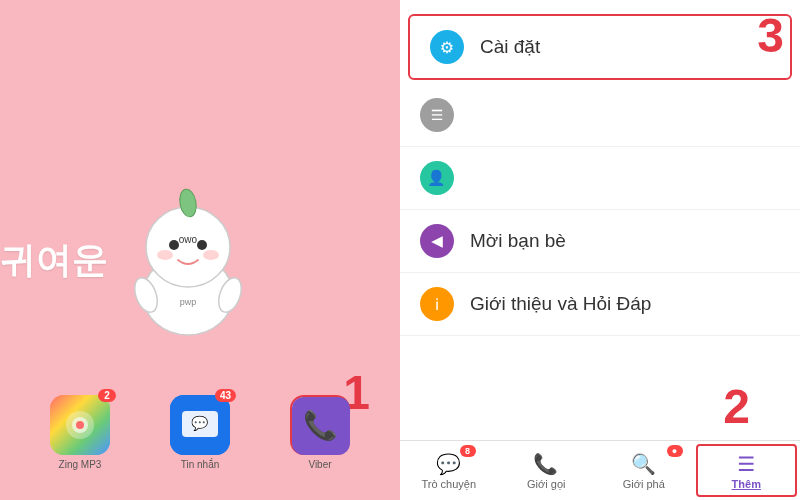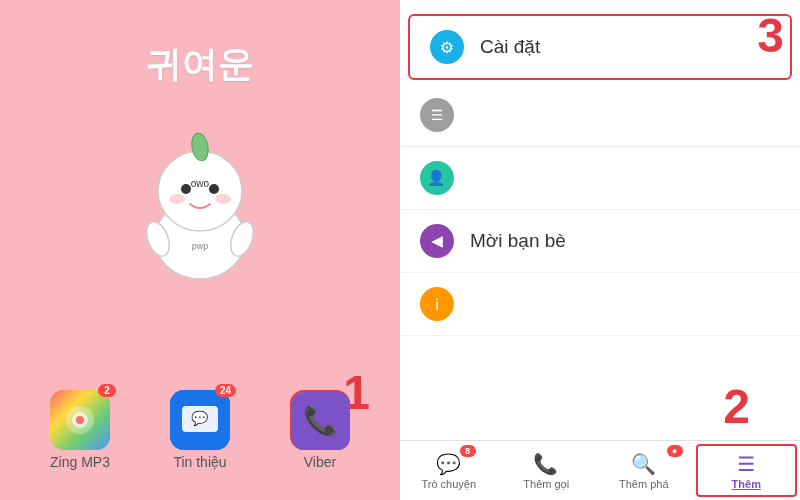--- a/index.html
+++ b/index.html
@@ -5,21 +5,21 @@
     * { margin: 0; padding: 0; box-sizing: border-box; }
     body { width: 800px; height: 500px; overflow: hidden; font-family: 'Segoe UI', Arial, sans-serif; display: flex; }
 
     
     .left-panel {
       width: 400px;
       height: 500px;
       background: #f9b8c0;
       position: relative;
       display: flex;
-      flex-direction: column;
+      flex-direction: row;
       align-items: center;
       justify-content: flex-start;
       padding-top: 40px;
     }
 
     .korean-text {
       color: white;
       font-size: 36px;
       font-weight: bold;
       margin-bottom: 20px;
@@ -85,21 +85,21 @@
       color: white;
       font-size: 10px;
       font-weight: bold;
       border-radius: 10px;
       padding: 1px 5px;
       min-width: 18px;
       text-align: center;
     }
 
     .app-label {
-      font-size: 14px;
+      font-size: 10px;
       color: #555;
     }
 
     .number-label {
       position: absolute;
       font-size: 48px;
       font-weight: bold;
       color: #e63946;
       right: 30px;
       bottom: 80px;
@@ -285,23 +285,23 @@
       <span class="app-label">Zing MP3</span>
     </div>
 
     <div class="app-item">
       <div class="app-icon tinnhan" style="position:relative;">
         <svg width="60" height="60" viewBox="0 0 60 60">
           <rect width="60" height="60" rx="14" fill="#1a73e8"></rect>
           <rect x="12" y="16" width="36" height="26" rx="4" fill="white" opacity="0.9"></rect>
           <text x="30" y="33" text-anchor="middle" font-size="14" fill="#1a73e8">💬</text>
         </svg>
-        <div class="badge">24</div>
-      </div>
-      <span class="app-label">Tin thiệu</span>
+        <div class="badge">43</div>
+      </div>
+      <span class="app-label">Tin nhắn</span>
     </div>
 
     <div class="app-item">
       <div class="app-icon viber" style="position:relative; width:60px; height:60px;">
         <div class="app-icon-inner viber-inner" style="position:absolute; top:0; left:0; display:flex; align-items:center; justify-content:center;">
           <svg width="58" height="58" viewBox="0 0 58 58">
             <rect width="58" height="58" rx="12" fill="#7b52c8"></rect>
             <text x="29" y="38" text-anchor="middle" font-size="28" fill="white">📞</text>
           </svg>
         </div>
@@ -331,43 +331,44 @@
         <div class="menu-icon teal" style="font-size:15px;">👤</div>
       </div>
 
       <div class="menu-item">
         <div class="menu-icon purple" style="font-size:15px; background:#8e44ad;">◀</div>
         <span class="menu-text">Mời bạn bè</span>
       </div>
 
       <div class="menu-item">
         <div class="menu-icon orange-light" style="background:#ff9800; font-size:16px;">ℹ</div>
+        <span class="menu-text">Giới thiệu và Hỏi Đáp</span>
       </div>
 
     </div>
 
     <div class="number-2">2</div>
 
     <div class="bottom-nav">
 
       <div class="nav-item">
         <div class="nav-badge">8</div>
         <span class="nav-icon">💬</span>
         <span class="nav-label">Trò chuyện</span>
       </div>
 
       <div class="nav-item">
         <span class="nav-icon">📞</span>
-        <span class="nav-label">Thêm gọi</span>
+        <span class="nav-label">Giới gọi</span>
       </div>
 
       <div class="nav-item">
         <div class="nav-badge" style="right:10px;">●</div>
         <span class="nav-icon">🔍</span>
-        <span class="nav-label">Thêm phá</span>
+        <span class="nav-label">Giới phá</span>
       </div>
 
       <div class="nav-item active-nav">
         <span class="nav-icon" style="color:#7b52c8;">☰</span>
         <span class="nav-label" style="color:#7b52c8; font-weight:bold;text-decoration:underline;">Thêm</span>
       </div>
 
     </div>
   </div>
 </div>

